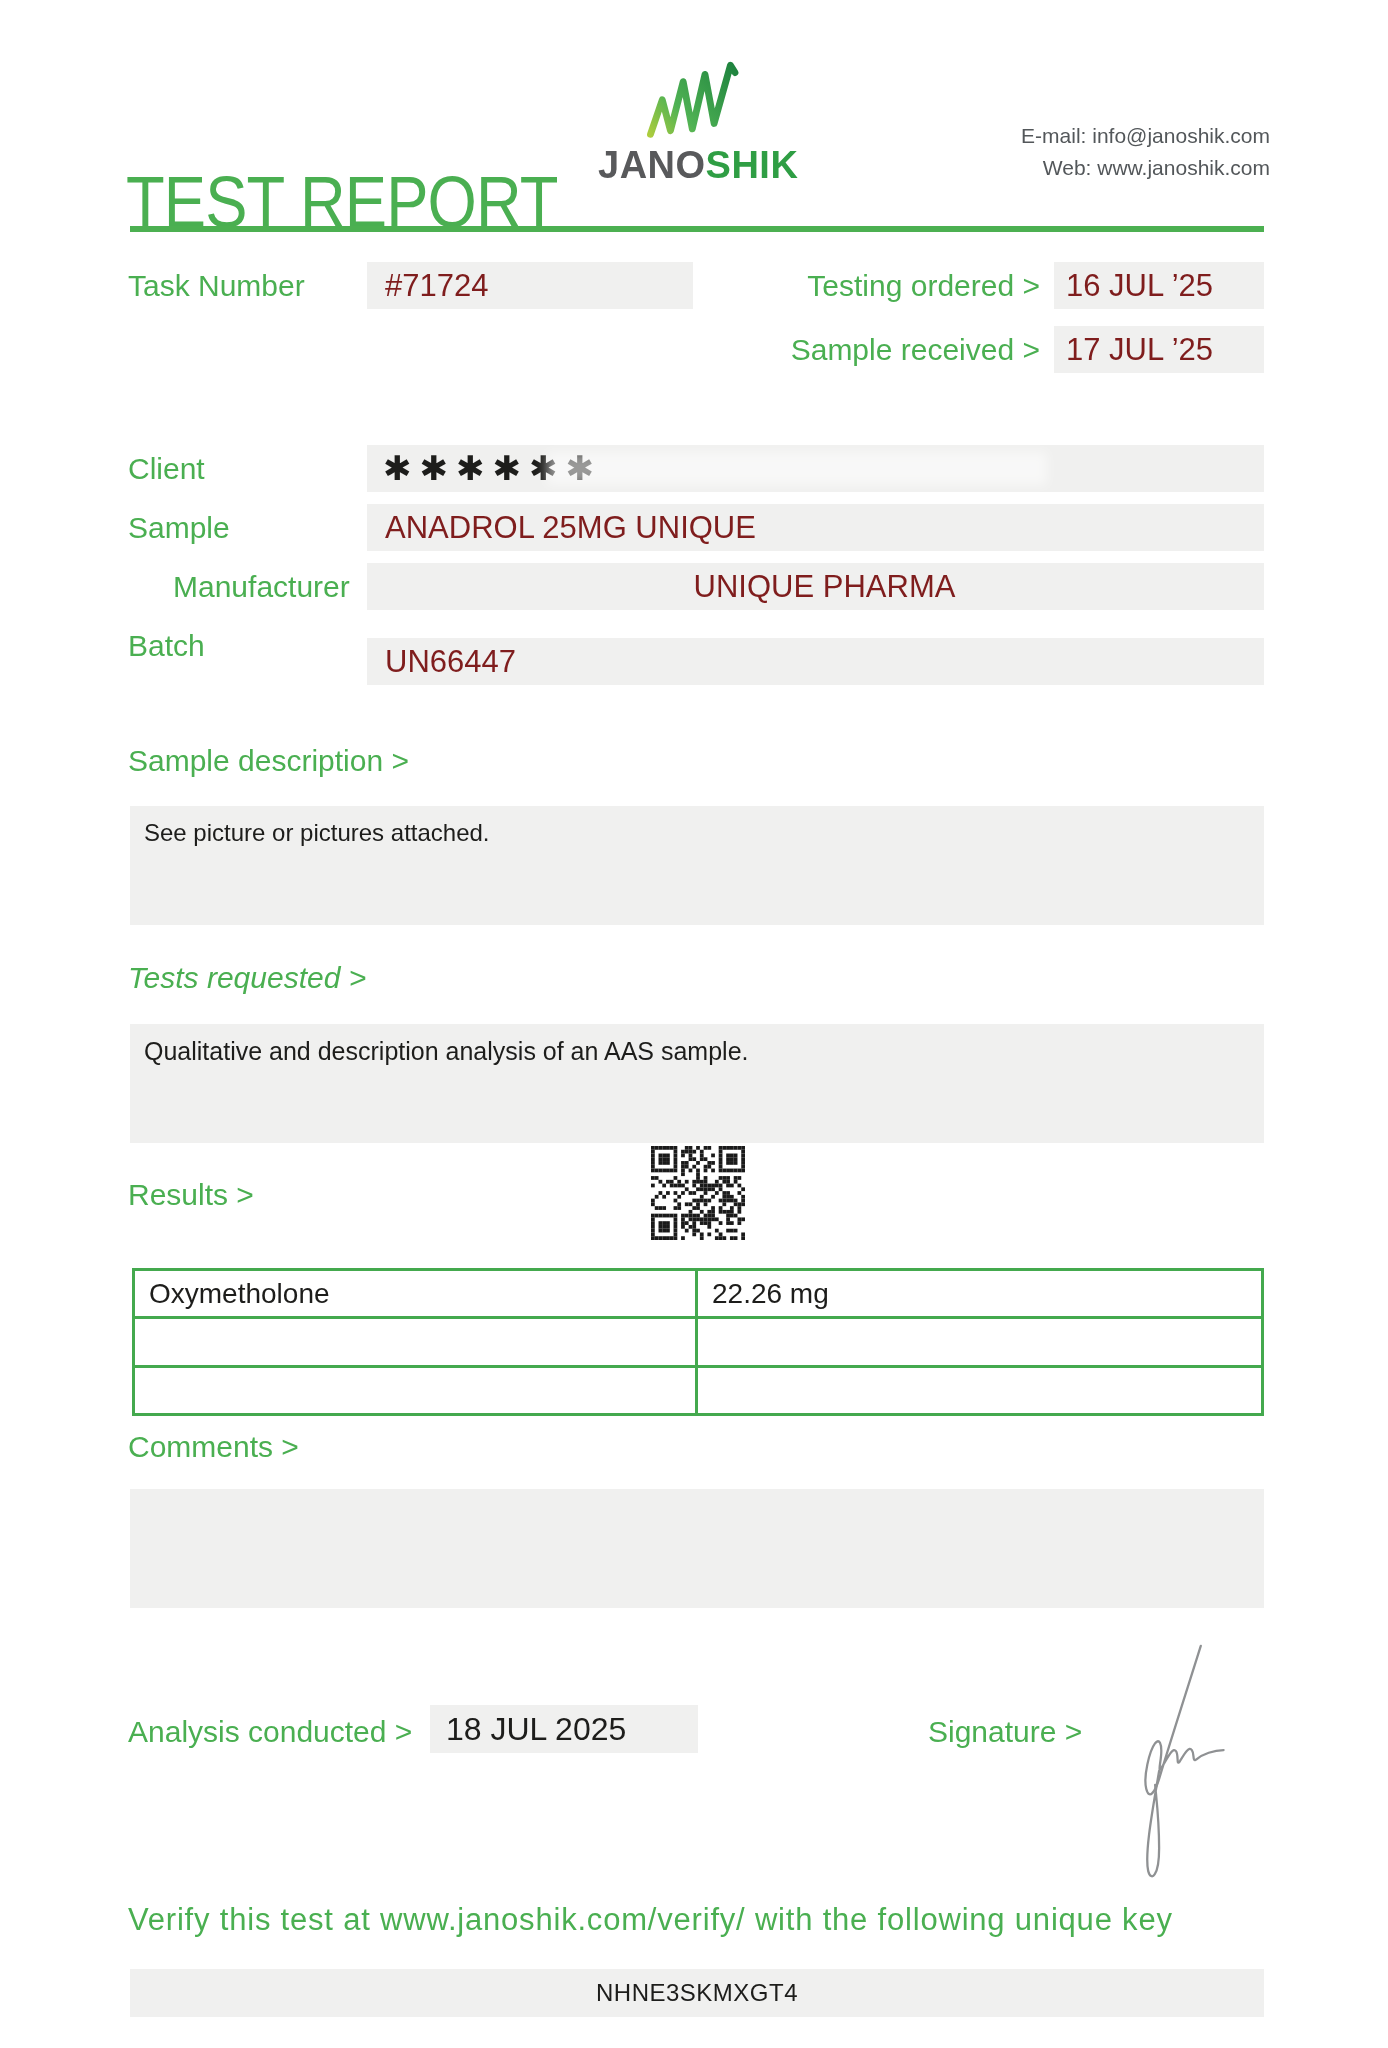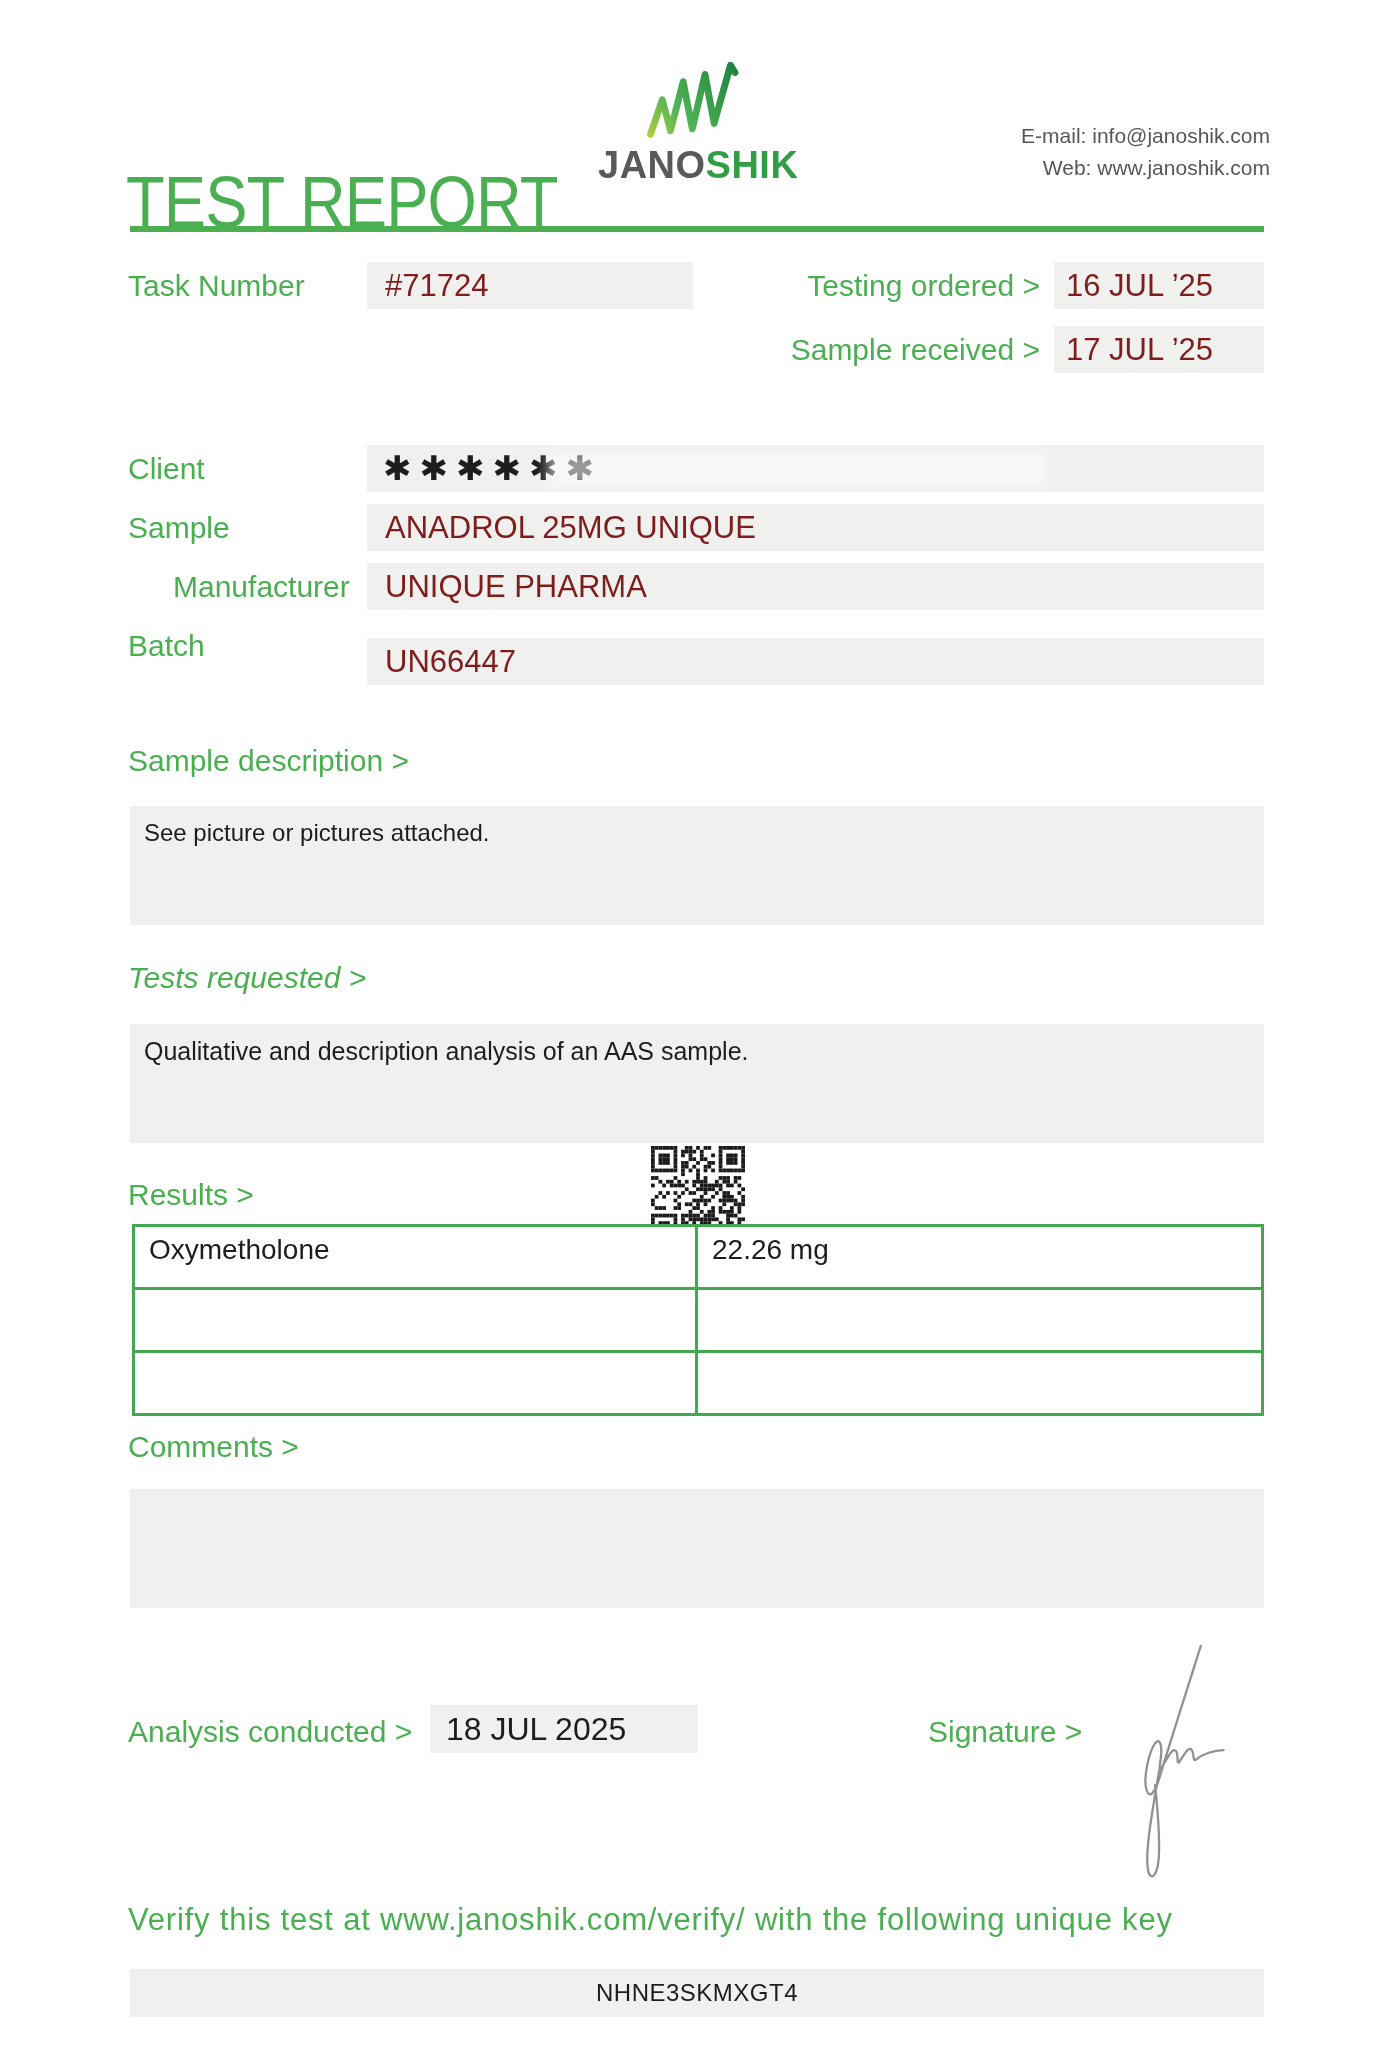--- a/index.html
+++ b/index.html
@@ -92,21 +92,21 @@
     <div class="blur-patch"></div>
     <div class="masked">✱✱✱✱✱✱</div>
   </div>
 
   <div class="abs label rowlab" style="left:128px;top:504px;">Sample</div>
   <div class="abs gbox" style="left:367px;top:504px;width:897px;height:47px;">
     <div class="val">ANADROL 25MG UNIQUE</div>
   </div>
 
   <div class="abs label rowlab" style="left:128px;top:563px;margin-left:45px;">Manufacturer</div>
-  <div class="abs gbox" style="left:367px;top:563px;width:897px;height:47px;">
+  <div class="abs gbox" style="left:367px;top:563px;width:897px;height:47px;text-align:center;">
     <div class="val">UNIQUE PHARMA</div>
   </div>
 
   <div class="abs label rowlab" style="left:128px;top:622px;">Batch</div>
   <div class="abs gbox" style="left:367px;top:638px;width:897px;height:47px;">
     <div class="val">UN66447</div>
   </div>
 
   <div class="abs label" style="left:128px;top:744px;">Sample description &gt;</div>
   <div class="abs gbox" style="left:130px;top:806px;width:1134px;height:119px;">
@@ -418,21 +418,21 @@
       <rect x="68" y="96" width="4" height="4"></rect>
       <rect x="72" y="96" width="4" height="4"></rect>
       <rect x="76" y="96" width="4" height="4"></rect>
       <rect x="84" y="96" width="4" height="4"></rect>
       <rect x="88" y="96" width="4" height="4"></rect>
       <rect x="96" y="96" width="4" height="4"></rect>
     </svg>
 
   <div class="abs label" style="left:128px;top:1178px;">Results &gt;</div>
 
-  <div class="abs rtable" style="left:132px;top:1224px;width:1132px;height:192px;">
+  <div class="abs rtable" style="left:132px;top:1268px;width:1132px;height:148px;">
     <div class="cell">Oxymetholone</div>
     <div class="cell">22.26 mg</div>
     <div class="cell"></div>
     <div class="cell"></div>
     <div class="cell"></div>
     <div class="cell"></div>
   </div>
 
   <div class="abs label" style="left:128px;top:1430px;">Comments &gt;</div>
   <div class="abs gbox" style="left:130px;top:1489px;width:1134px;height:119px;">

